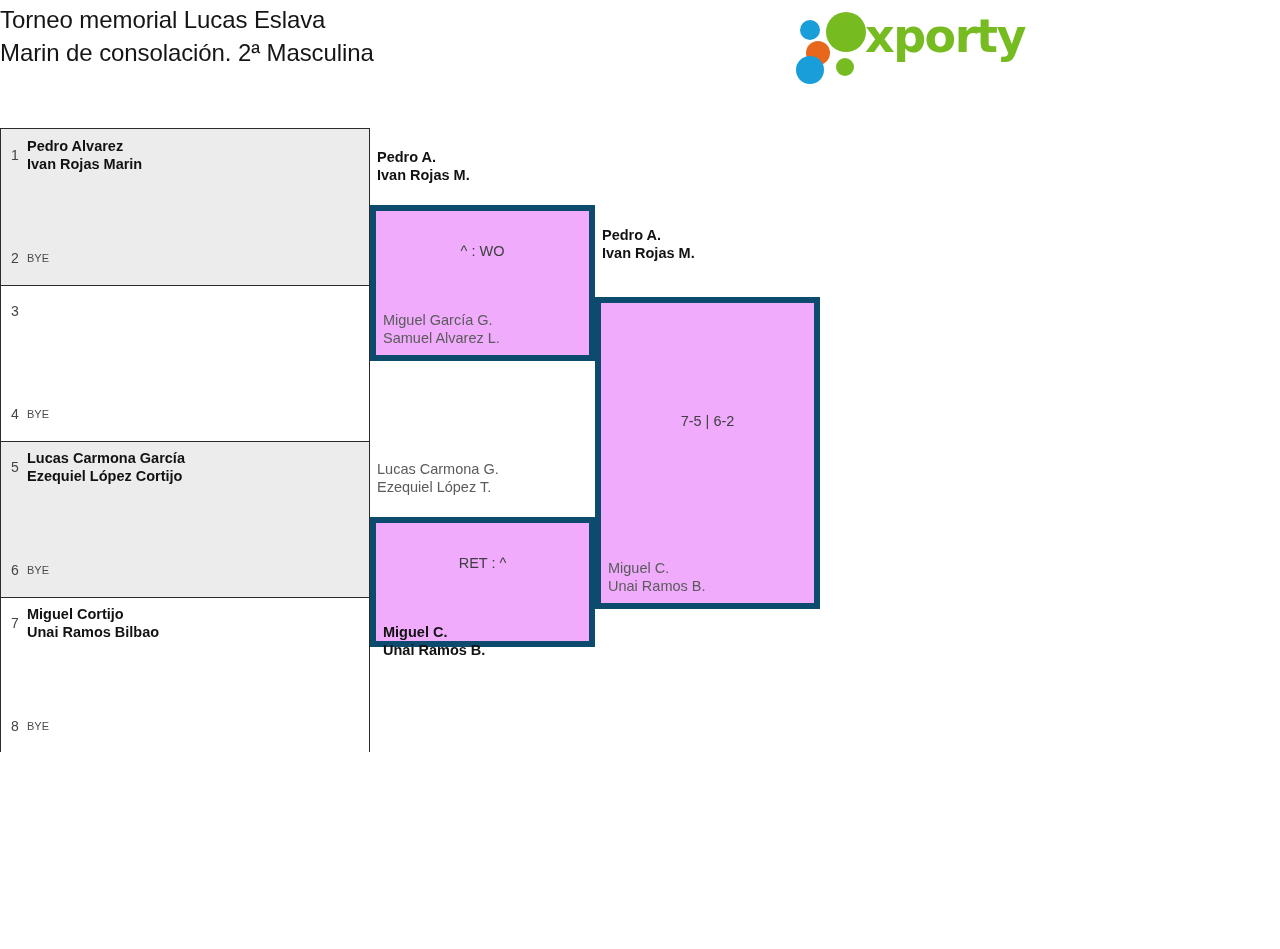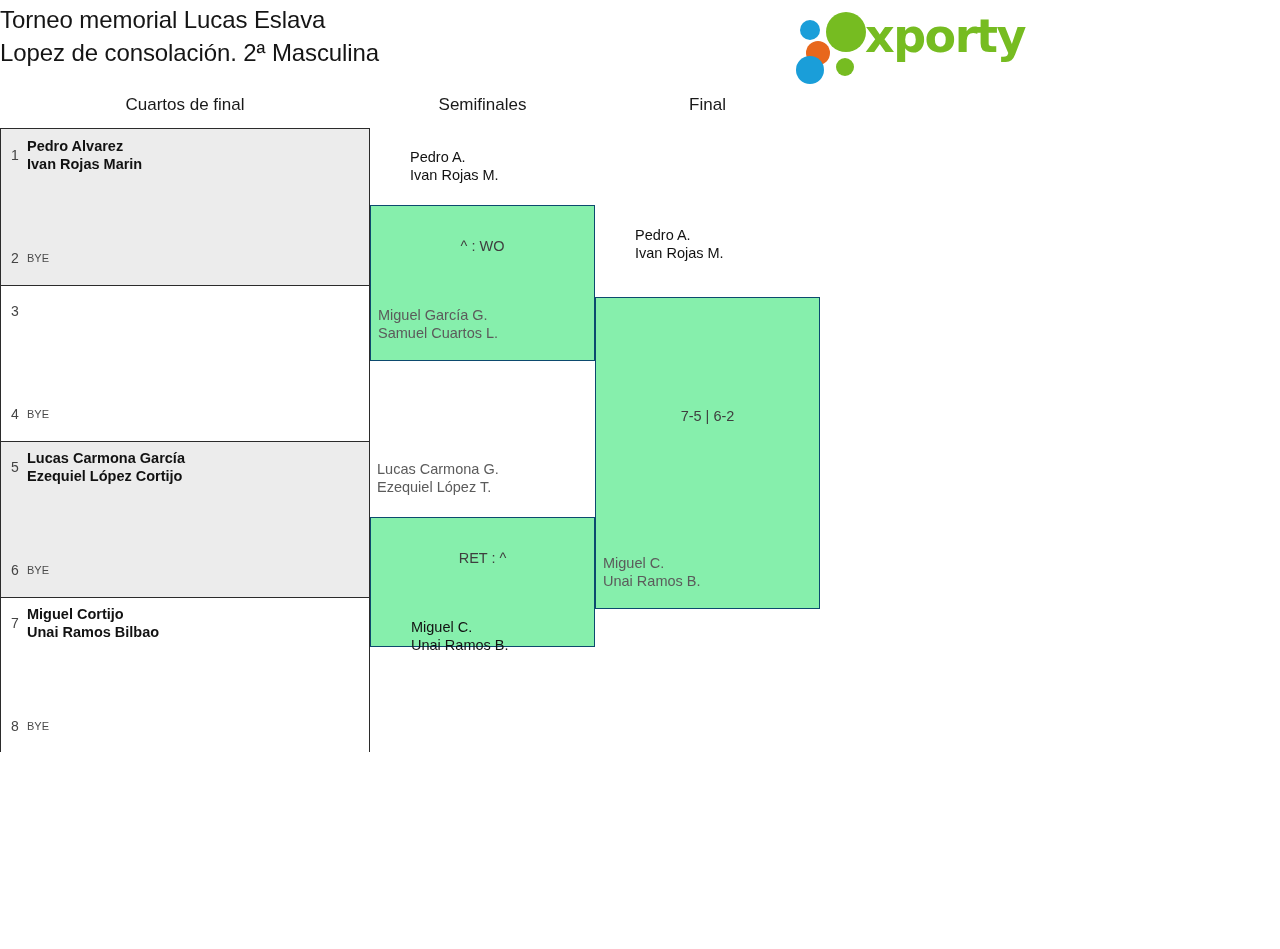--- a/index.html
+++ b/index.html
@@ -107,41 +107,41 @@
     white-space: nowrap;
   }
   .team .ln { display: block; }
 
   .team.win  { font-weight: 700; color: #121212; }
   .team.bye  { font-weight: 400; color: #4a4a4a; font-size: 11px; }
 
   
   .matchbox {
     position: absolute;
-    border: 1px solid #0c4a6e;
-    background: #86efac;
+    border: 6px solid #0c4a6e;
+    background: #f0abfc;
   }
   .box-score {
     position: absolute;
     left: 0;
     width: 100%;
     text-align: center;
     font-size: 14.5px;
     color: #3e3e3e;
     white-space: nowrap;
   }
 
   .adv {
     position: absolute;
     font-size: 14.5px;
     line-height: 18px;
     white-space: nowrap;
   }
   .adv .ln { display: block; }
-  .adv.win  { font-weight: 400; color: #121212; margin-left: 33px; }
+  .adv.win  { font-weight: 700; color: #121212; }
   .adv.lose { font-weight: 400; color: #5b5b5b; }
 
   
   .logo-dot { position: absolute; border-radius: 50%; }
   .logo-word {
     position: absolute;
     left: 73px; top: 2px;
     font-size: 46px;
     font-weight: 700;
     color: #76bc21;
@@ -152,38 +152,33 @@
 </style>
 </head>
 <body>
 
 <div id="root">
 
   <div class="page-header">
 
     <div class="title-block">
       <span class="title-line">Torneo memorial Lucas Eslava</span>
-      <span class="title-line">Lopez de consolación. 2ª Masculina</span>
+      <span class="title-line">Marin de consolación. 2ª Masculina</span>
     </div>
 
     <div class="brand-logo">
       <span class="logo-dot" style="left:8px; top:14px; width:20px; height:20px; background:#1a9ed9;"></span>
       <span class="logo-dot" style="left:14px; top:35px; width:24px; height:24px; background:#e8671c;"></span>
       <span class="logo-dot" style="left:4px; top:50px; width:28px; height:28px; background:#1a9ed9;"></span>
       <span class="logo-dot" style="left:34px; top:6px; width:40px; height:40px; background:#76bc21;"></span>
       <span class="logo-dot" style="left:44px; top:52px; width:18px; height:18px; background:#76bc21;"></span>
       <span class="logo-word">xporty</span>
     </div>
   </div>
 
-  <div class="round-headers">
-    <div class="round-header rh-r0">Cuartos de final</div>
-    <div class="round-header rh-r1">Semifinales</div>
-    <div class="round-header rh-r2">Final</div>
-  </div>
 
   <div class="bracket">
 
     <div class="r0-frame">
 
       <div class="r0-cell shaded" style="top:0px;">
         <span class="seed" style="top:18px;">1</span>
         <span class="team win" style="top:8px;">
           <span class="ln">Pedro Alvarez</span>
           <span class="ln">Ivan Rojas Marin</span>
@@ -229,21 +224,21 @@
 
     <span class="adv win" style="left:377px; top:20px;">
       <span class="ln">Pedro A.</span>
       <span class="ln">Ivan Rojas M.</span>
     </span>
 
     <div class="matchbox" style="left:370px; top:77px; width:225px; height:156px;">
       <span class="box-score" style="top:32px;">^ : WO</span>
       <span class="adv lose" style="left:7px; top:100px;">
         <span class="ln">Miguel García G.</span>
-        <span class="ln">Samuel Cuartos L.</span>
+        <span class="ln">Samuel Alvarez L.</span>
       </span>
     </div>
 
     <span class="adv lose" style="left:377px; top:332px;">
       <span class="ln">Lucas Carmona G.</span>
       <span class="ln">Ezequiel López T.</span>
     </span>
 
     <div class="matchbox" style="left:370px; top:389px; width:225px; height:130px;">
       <span class="box-score" style="top:32px;">RET : ^</span>

